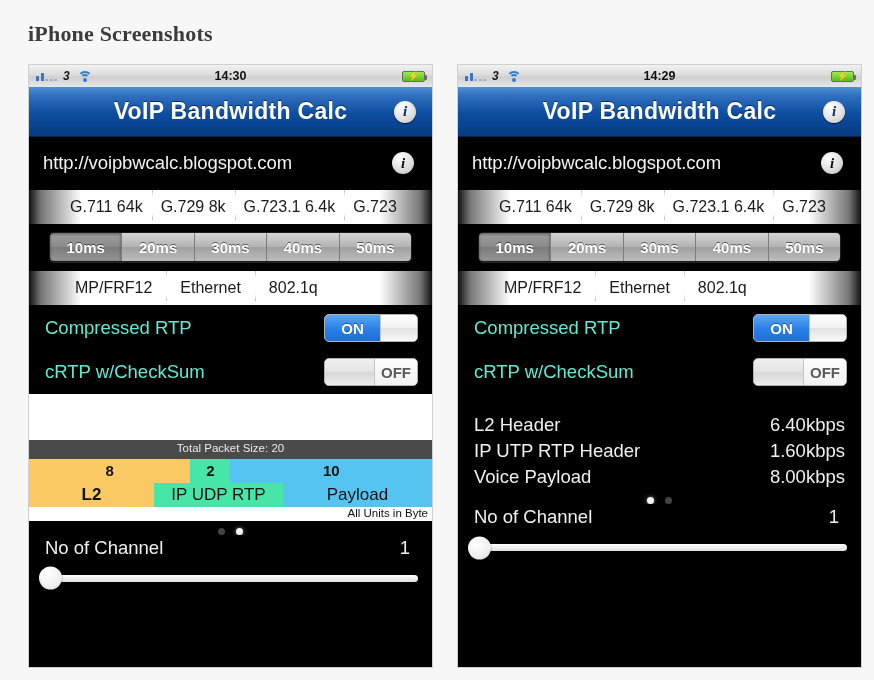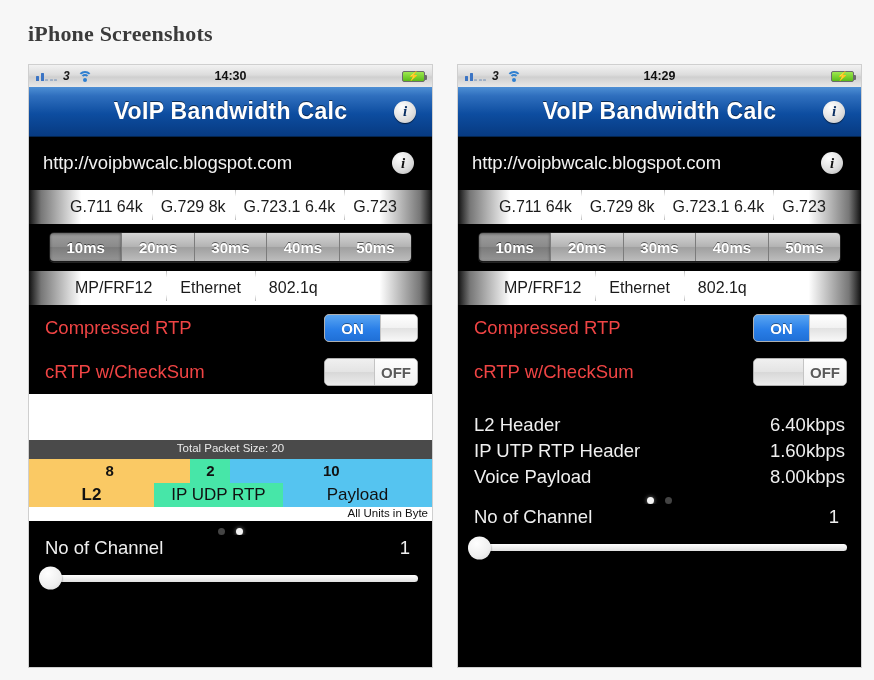--- a/index.html
+++ b/index.html
@@ -165,21 +165,21 @@
   .segment.selected {
     background:linear-gradient(to bottom,#9d9d9d 0%, #8b8b8b 48%, #7c7c7c 52%, #959595 100%);
     box-shadow:inset 0 1px 3px rgba(0,0,0,.45);
   }
 
   
   .switch-row {
     height:44px; display:flex; align-items:center;
     padding:0 14px 0 16px; background:#000;
   }
-  .switch-label { font-size:18.5px; color:#ef4444; }
+  .switch-label { font-size:18.5px; color:#5eead4; }
   .switch {
     margin-left:auto; width:94px; height:28px;
     border-radius:5px; border:1px solid #b0b0b0;
     display:flex; overflow:hidden; background:#fff;
     box-shadow:inset 0 1px 2px rgba(0,0,0,.25);
   }
   .switch .fill-on {
     flex:0 0 55px; display:flex; align-items:center; justify-content:center;
     background:linear-gradient(to bottom,#5aa6f2 0%, #2a7fe8 55%, #1f6fd6 100%);
     font-size:15px; font-weight:bold; color:#fff;

